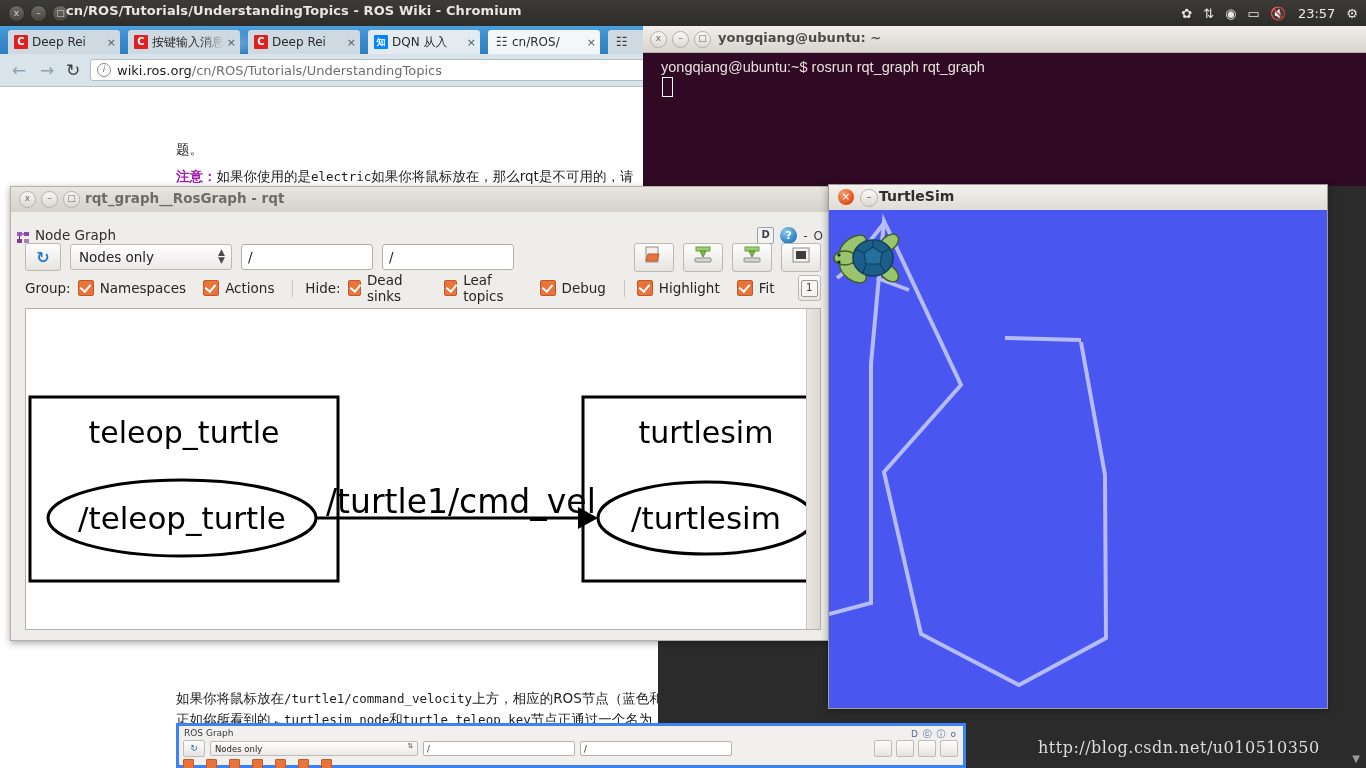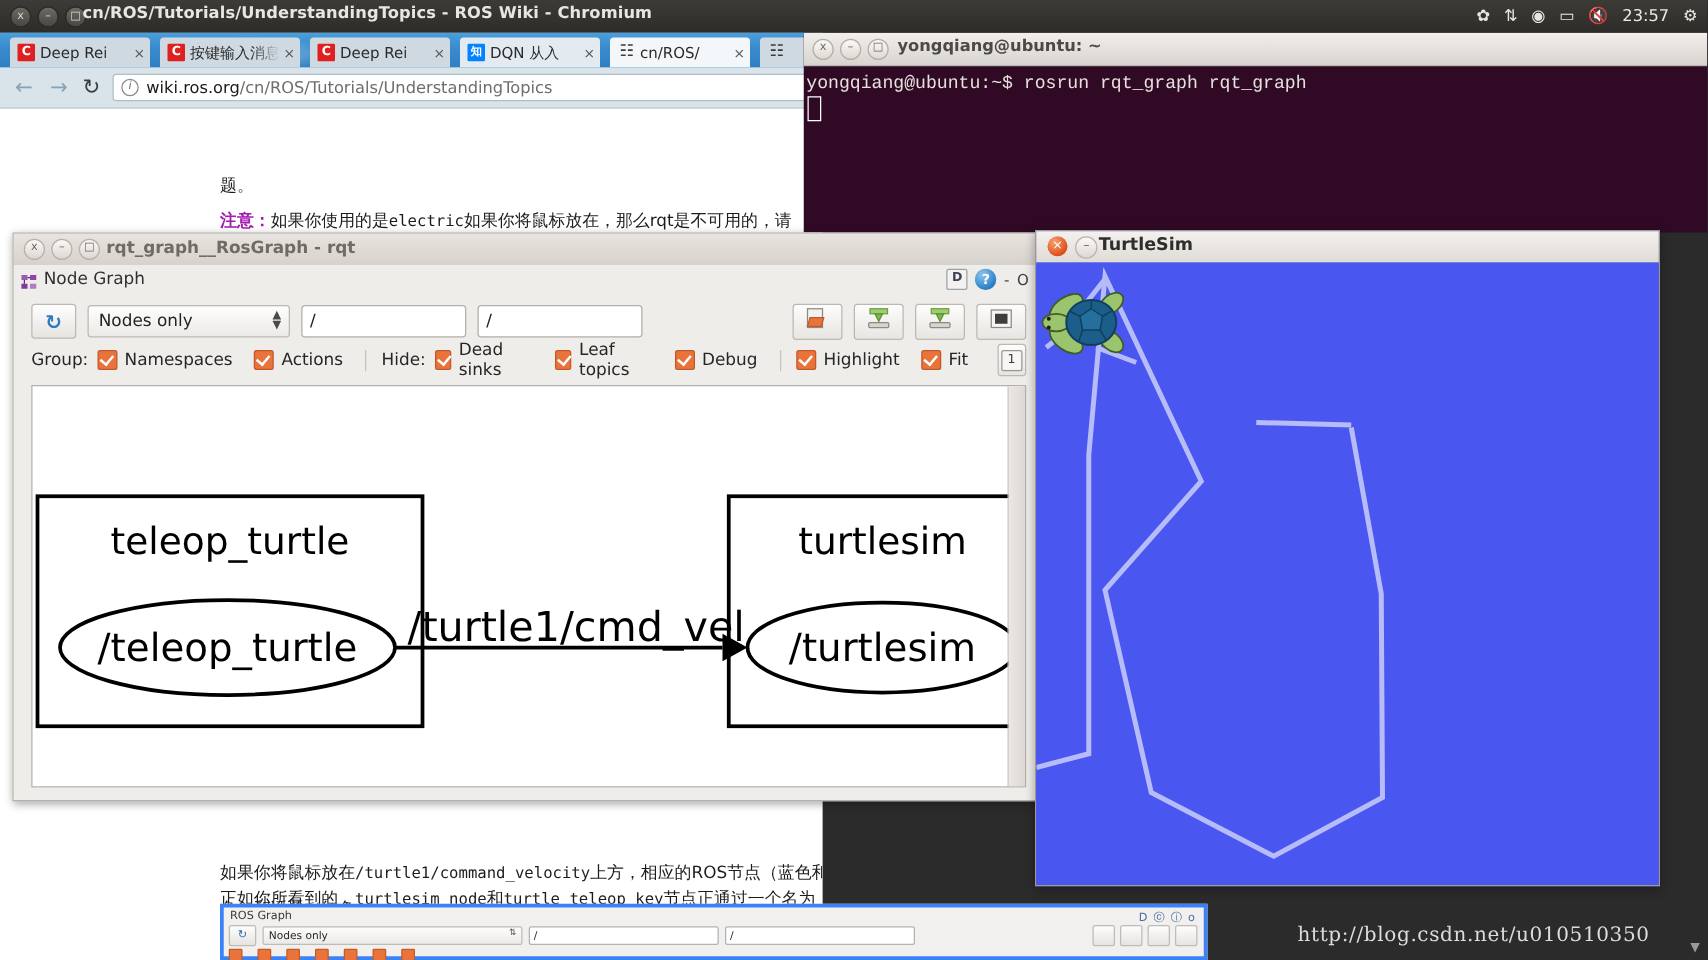--- a/index.html
+++ b/index.html
@@ -142,22 +142,22 @@
     background:linear-gradient(#f2efec,#d8d4cf);border-bottom:1px solid #b9b4ae;
   }
   #term-title .tbtns{position:absolute;left:7px;top:5px;display:flex;gap:5px;}
   #term-title .tb{
     width:15px;height:15px;border-radius:50%;border:1px solid #b3aea8;
     background:linear-gradient(#fbfaf8,#ddd8d2);
     font-size:9px;line-height:13px;text-align:center;color:#6b6660;
   }
   #term-title .ttxt{position:absolute;left:75px;top:4px;font-size:13px;font-weight:bold;color:#4c4a47;}
   #term-body{
-    position:absolute;left:0;top:26px;width:723px;height:134px;padding:5px 0 0 2px;
-    color:#e6e1dc;font-family:Liberation Mono, monospace;font-size:14.5px;
+    position:absolute;left:0;top:26px;width:723px;height:134px;padding:5px 0 0 18px;
+    color:#e6e1dc;font-family:Liberation Sans, sans-serif;font-size:14.5px;
     line-height:20px;box-sizing:border-box;
   }
   #term-cursor{display:block;width:9px;height:18px;border:1.5px solid #ffffff;background:transparent;margin-left:1px;}
   
   #rqt{
     position:absolute;left:10px;top:186px;width:820px;height:455px;z-index:30;
     background:#efedea;border:1px solid #b5b0aa;box-sizing:border-box;
     box-shadow:0 2px 7px rgba(0,0,0,.35);
   }
   #rqt-title{
@@ -167,21 +167,21 @@
   #rqt-title .rbtns{position:absolute;left:8px;top:4px;display:flex;gap:5px;}
   #rqt-title .rb{
     width:15px;height:15px;border-radius:50%;border:1px solid #b6b1ab;
     background:linear-gradient(#faf8f6,#dcd7d1);
     font-size:9px;line-height:13px;text-align:center;color:#6d6862;
   }
   #rqt-title .rtxt{
     position:absolute;left:74px;top:3px;font-size:13.5px;font-weight:bold;color:#6f6b66;
   }
   #rqt-body{position:absolute;left:0;top:25px;width:818px;height:428px;background:#efedea;}
-  #dock-header{position:absolute;left:4px;top:2px;width:810px;height:22px;}
+  #dock-header{position:absolute;left:4px;top:14px;width:810px;height:22px;}
   #dock-header .dicon{
     position:absolute;left:2px;top:3px;width:13px;height:12px;
   }
   #dock-header .dtitle{position:absolute;left:20px;top:1px;font-size:13.5px;color:#2f2f2f;}
   #dock-header .dctrl{position:absolute;right:2px;top:1px;display:flex;align-items:center;gap:6px;}
   .dbtn-d{
     width:15px;height:15px;border:1px solid #9aa2ad;border-radius:2px;background:#f3f2f0;
     font-size:10px;line-height:13px;text-align:center;color:#3d4450;font-weight:bold;
   }
   .dbtn-q{

